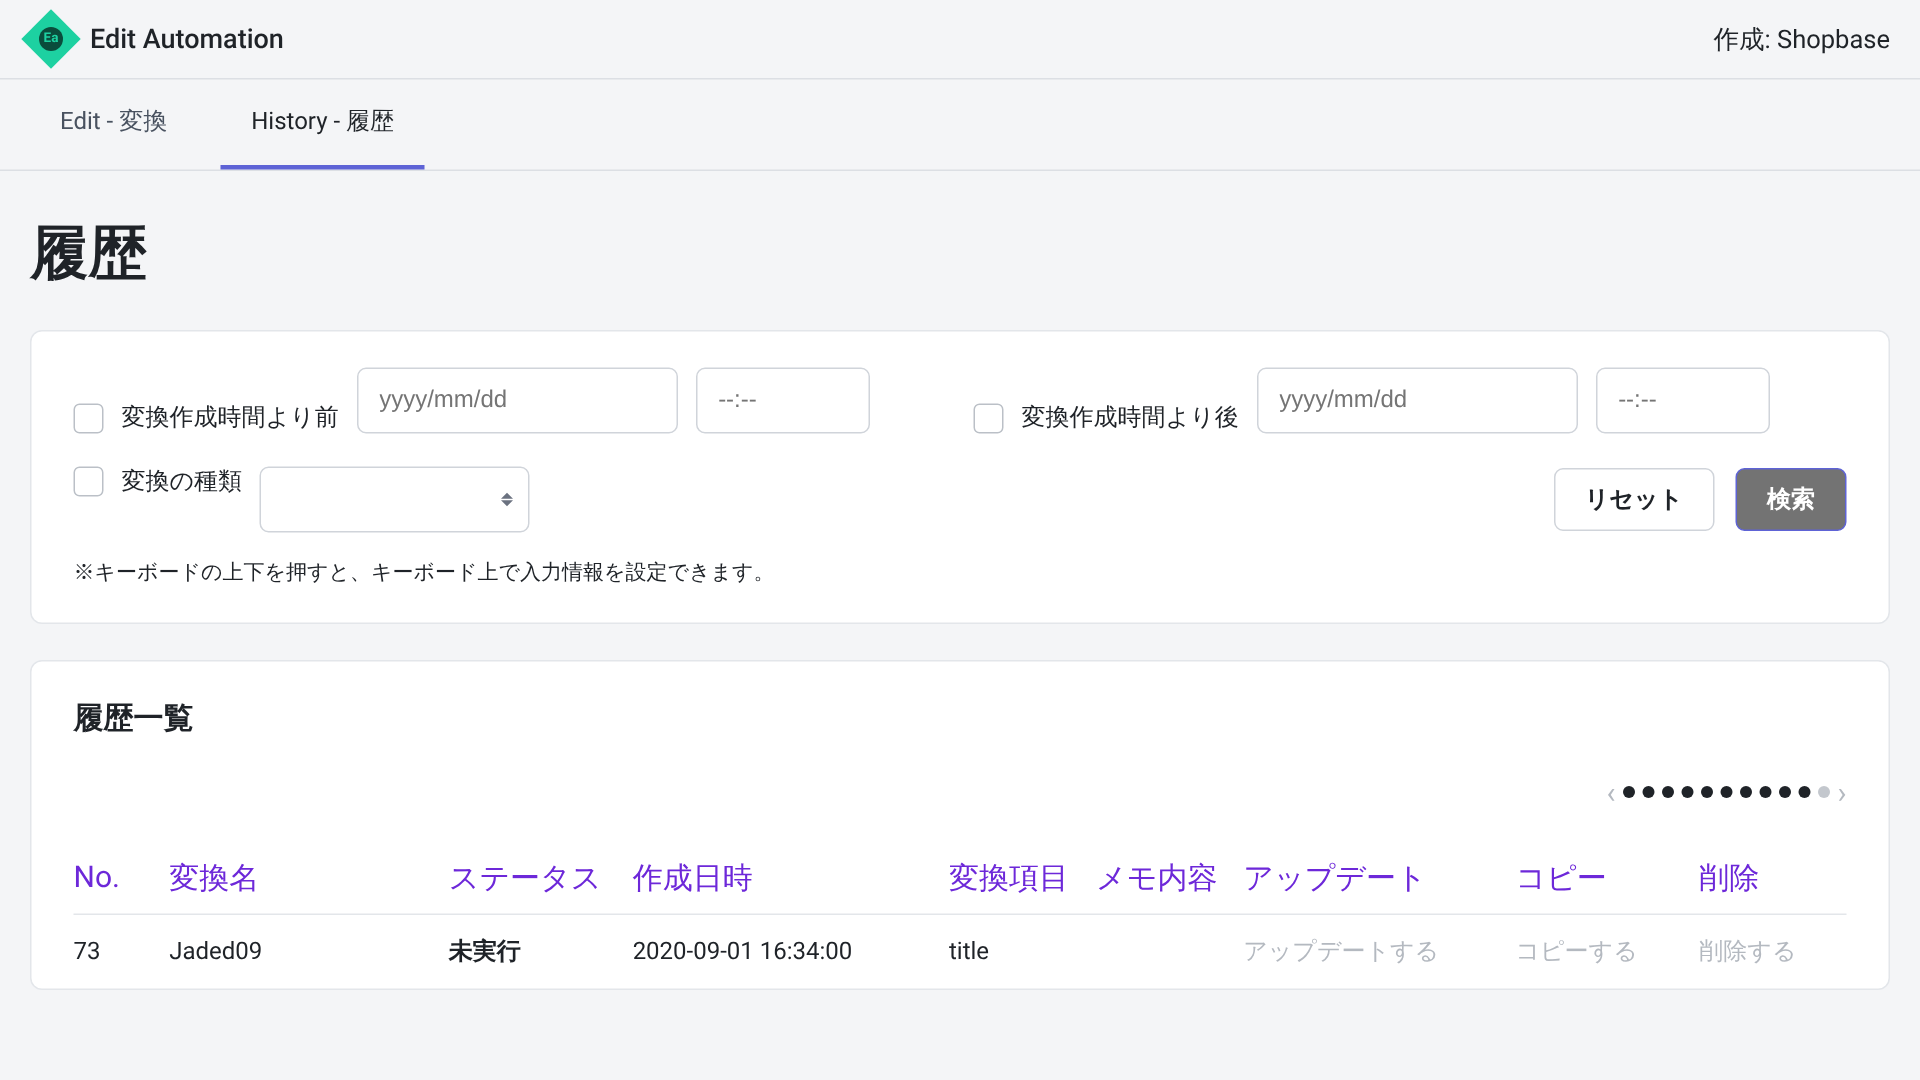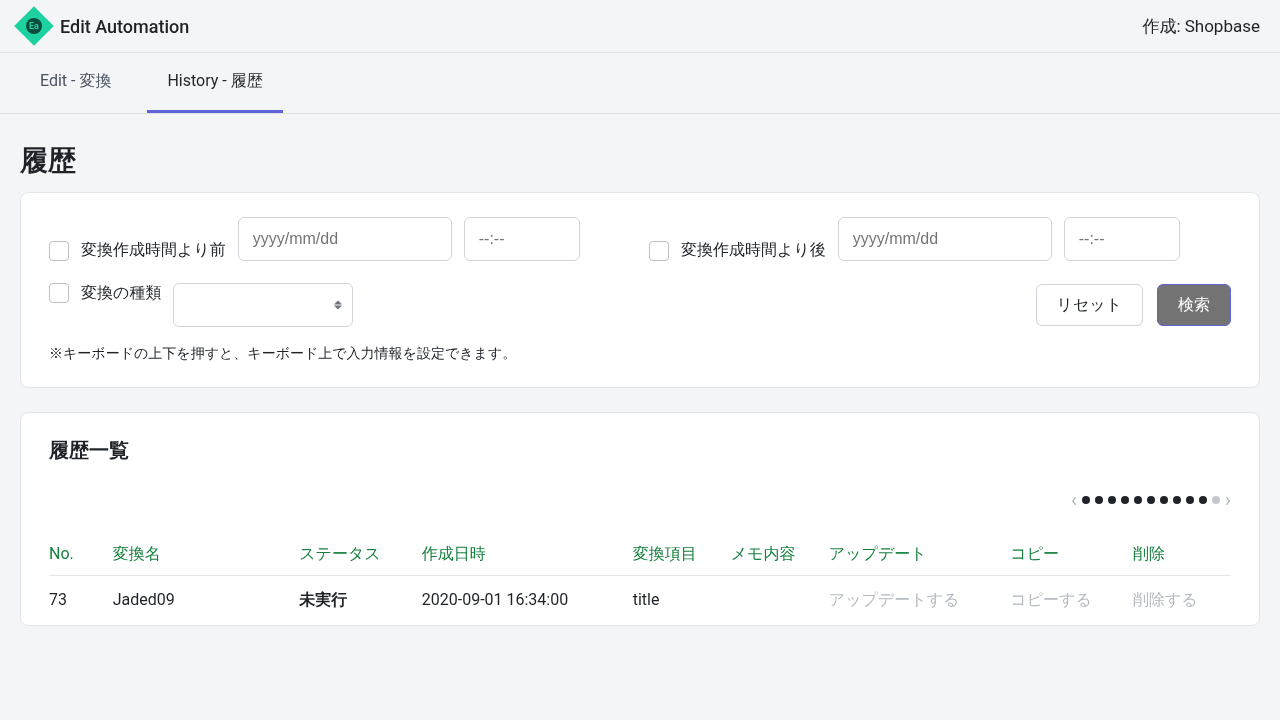--- a/index.html
+++ b/index.html
@@ -7,47 +7,47 @@
 .header { display: flex; align-items: center; justify-content: space-between; padding: 12px 20px; background: #f4f5f7; border-bottom: 1px solid #dcdfe4; }
 .header-left { display: flex; align-items: center; gap: 12px; }
 .logo { width: 28px; height: 28px; background: #1dd1a1; position: relative; display: flex; align-items: center; justify-content: center; transform: rotate(45deg); }
 .logo-inner { width: 16px; height: 16px; background: #0a4d3c; border-radius: 50%; display: flex; align-items: center; justify-content: center; transform: rotate(-45deg); color: #1dd1a1; font-size: 9px; font-weight: bold; }
 .app-title { font-size: 18px; font-weight: 500; color: #1f2328; }
 .header-right { font-size: 17px; color: #1f2328; text-align: center; }
 .nav { display: flex; gap: 16px; padding: 0 20px; border-bottom: 1px solid #dcdfe4; }
 .nav-item { padding: 18px 20px; font-size: 16px; color: #495260; cursor: pointer; border-bottom: 3px solid transparent; }
 .nav-item.active { border-bottom-color: #5e63d6; color: #1f2328; }
 .content { padding: 28px 20px; }
-.page-title { font-size: 28px; font-weight: 700; margin-bottom: 12px; }
+.page-title { font-size: 39px; font-weight: 700; margin-bottom: 24px; }
 .card { background: #fff; border: 1px solid #e3e6ea; border-radius: 8px; padding: 24px 28px; margin-bottom: 24px; }
 .card-title { font-size: 20px; font-weight: 700; margin-bottom: 24px; }
 .search-row { display: flex; align-items: center; gap: 18px; margin-bottom: 22px; }
 .search-group { display: flex; align-items: flex-end; gap: 12px; flex: 1; }
 .checkbox { width: 20px; height: 20px; border: 1.5px solid #bbc0c7; border-radius: 4px; background: #fff; cursor: pointer; }
 .label { font-size: 16px; color: #1f2328; }
 .date-input, .time-input, .select { height: 44px; border: 1px solid #d0d4da; border-radius: 6px; padding: 0 14px; font-size: 16px; color: #9aa0a7; background: #fff; }
 .date-input { width: 214px; }
 .time-input { width: 116px; }
 .select { width: 180px; position: relative; display: flex; align-items: center; }
 .select-arrows { position: absolute; right: 10px; top: 50%; transform: translateY(-50%); display: flex; flex-direction: column; gap: 1px; }
 .select-arrows span { width: 0; height: 0; border-left: 4px solid transparent; border-right: 4px solid transparent; }
 .select-arrows .up { border-bottom: 4px solid #6b7280; }
 .select-arrows .down { border-top: 4px solid #6b7280; }
 .search-row2 { display: flex; align-items: center; justify-content: space-between; margin-bottom: 18px; }
 .search-row2-left { display: flex; align-items: flex-start; gap: 12px; }
-.button-group { display: flex; gap: 14px; }
+.button-group { display: flex; gap: 14px; font-weight: bold; }
 .btn { height: 42px; padding: 0 20px; border-radius: 6px; font-size: 16px; cursor: pointer; display: flex; align-items: center; border: 1px solid #d0d4da; background: #fff; color: #1f2328; }
 .btn-primary { background: #737373; color: #fff; border-color: #5e63d6; }
 .hint { font-size: 14px; color: #1f2328; }
 .card2 { background: #fff; border: 1px solid #e3e6ea; border-radius: 8px; padding: 24px 28px 0 28px; }
 .pagination-dots { display: flex; align-items: center; justify-content: flex-end; gap: 5px; margin-bottom: 22px; }
 .chev { color: #b4b9c0; cursor: pointer; font-size: 20px; }
 .dot { width: 8px; height: 8px; border-radius: 50%; background: #1f2328; }
 .dot.inactive { background: #c3c7cd; }
-.table-header { display: flex; padding: 10px 0; font-size: 16px; color: #15803d; border-bottom: 1px solid #e3e6ea; }
+.table-header { display: flex; padding: 10px 0; font-size: 20px; color: #6d28d9; border-bottom: 1px solid #e3e6ea; }
 .table-row { display: flex; padding: 14px 0; font-size: 16px; color: #1f2328; }
 .col-no { width: 65px; }
 .col-name { width: 190px; }
 .col-status { width: 125px; }
 .col-date { width: 215px; }
 .col-item { width: 100px; }
 .col-memo { width: 100px; }
 .col-update { width: 185px; }
 .col-copy { width: 125px; }
 .col-delete { width: 100px; }

